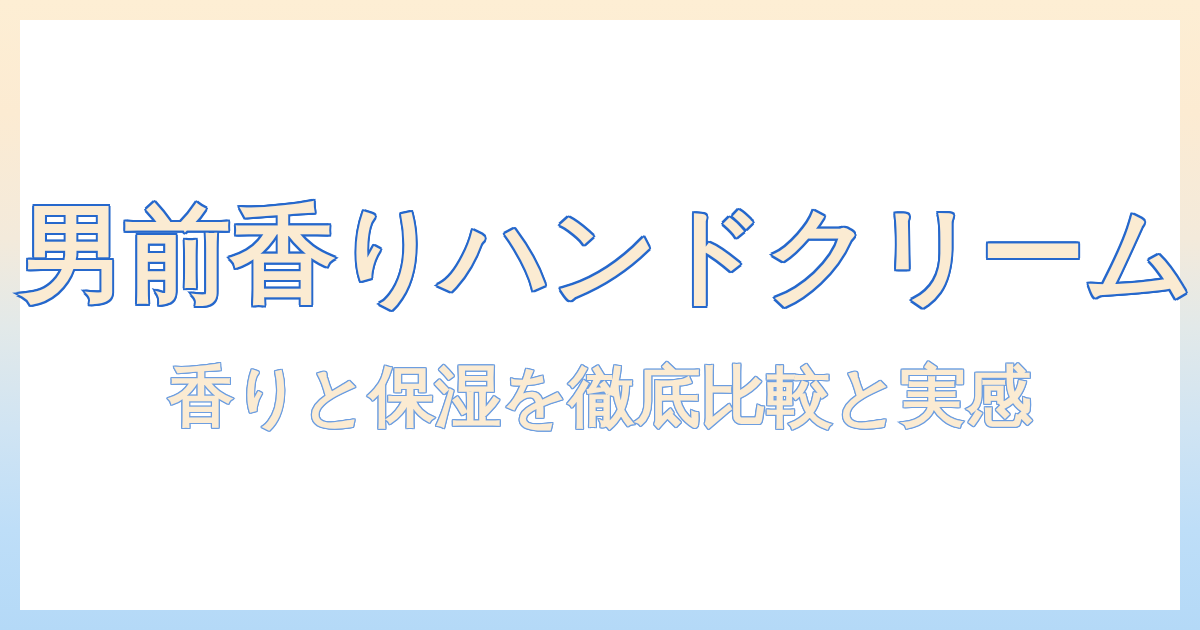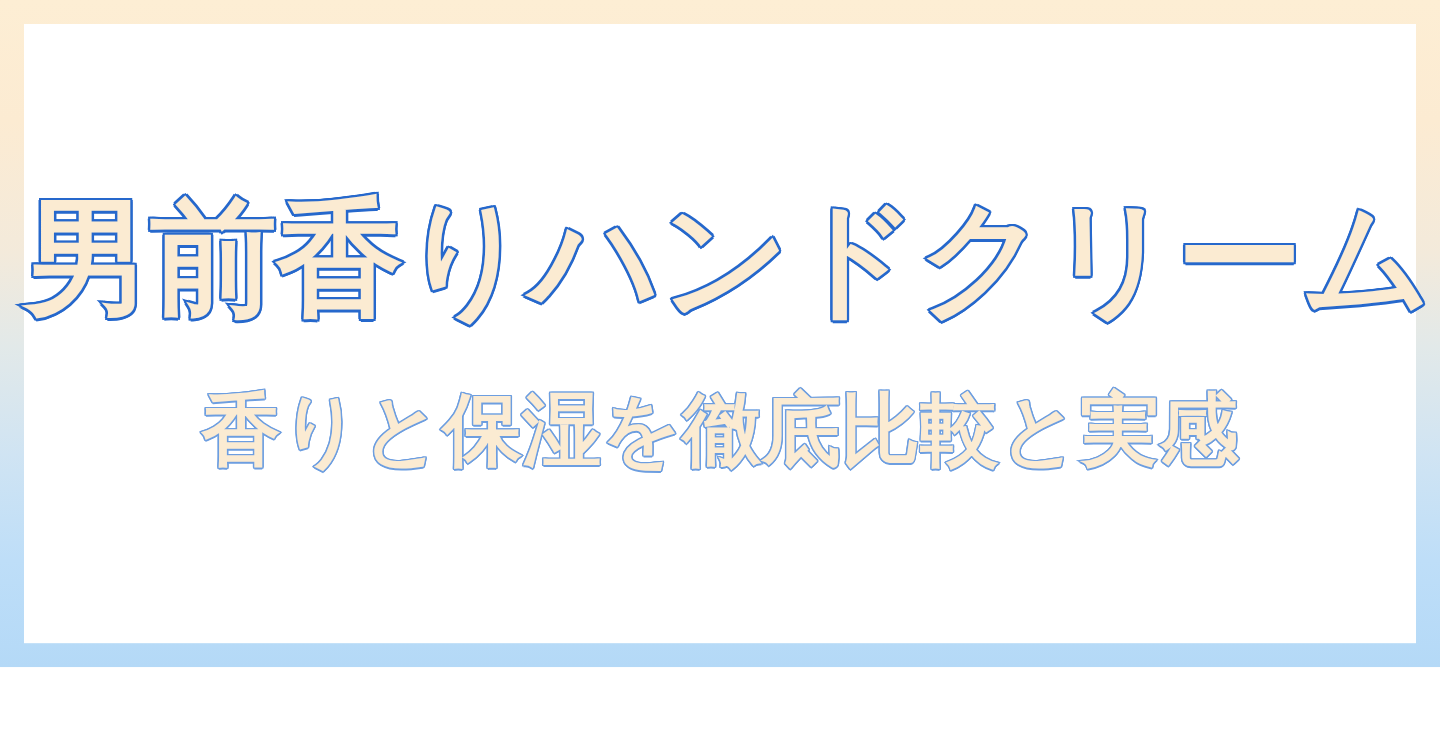--- a/index.html
+++ b/index.html
@@ -4,23 +4,23 @@
 <style>
   html, body {
     margin: 0;
     padding: 0;
     background: #ffffff;
   }
 
   #og-card {
     position: relative;
     width: 1200px;
-    height: 556px;
+    height: 630px;
     overflow: hidden;
-    font-family: Liberation Serif, serif;
+    font-family: Liberation Sans, sans-serif;
     
     background: linear-gradient(
         180deg,
         #fdeed4 0%,
         #fcebd2 18%,
         #f3eadb 38%,
         #e2e9e9 52%,
         #d0e4f3 68%,
         #bedef8 84%,
         #b4d9f7 100%);

